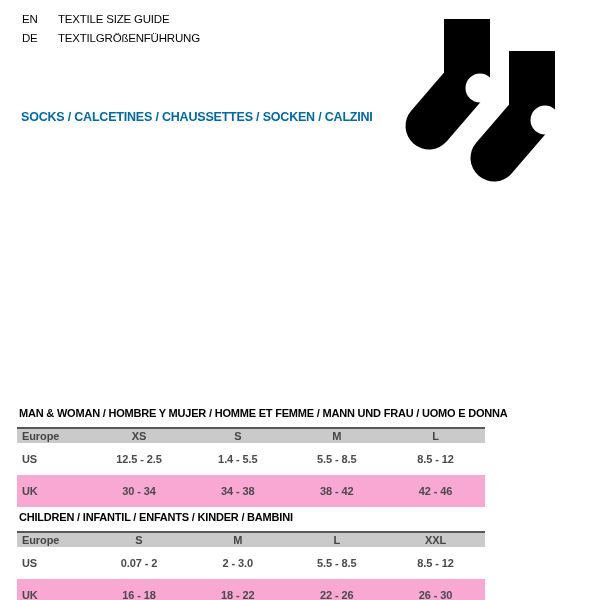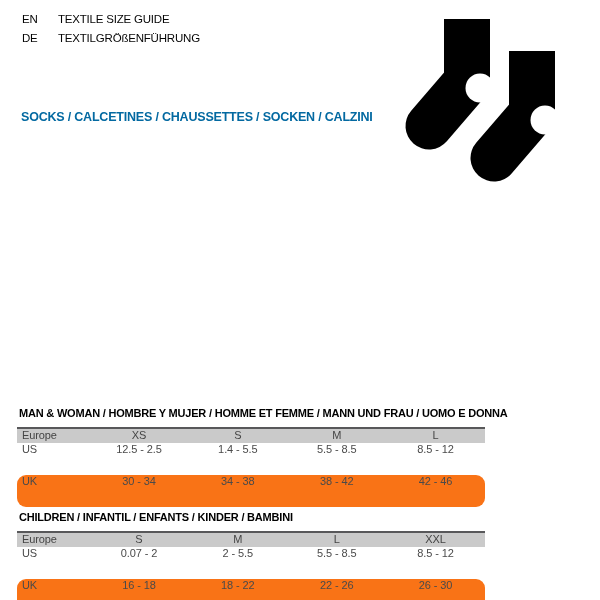--- a/index.html
+++ b/index.html
@@ -16,24 +16,24 @@
     font-weight:bold;font-size:12.5px;letter-spacing:-0.2px;color:#0369a1;}
   
   .socks-svg{position:absolute;left:392px;top:8px;}
   
   .size-table{position:absolute;left:17px;width:468px;}
   .size-table.adult{top:407px;}
   .size-table.children{top:511px;}
   .size-table .title{font-size:11px;line-height:13px;height:13px;
     font-weight:bold;letter-spacing:-0.2px;color:#000;margin:0 0 7px 2px;
     white-space:nowrap;}
-  .trow{display:flex;align-items:flex-start;font-size:11px;letter-spacing:-0.1px;}
+  .trow{display:flex;align-items:center;font-size:11px;letter-spacing:-0.1px;font-weight:bold;}
   .thead{background:#cacaca;border-top:2px solid #58585a;height:14px;color:#454545;}
   .tdata{height:32px;color:#4a4a4a;background:#ffffff;}
-  .tdata.alt{background:#f97316;border-radius:9px;}
+  .tdata.alt{background:#f9a8d4;}
   .cell-label{flex:0 0 15.5%;padding-left:5px;box-sizing:border-box;text-align:left;}
   .cell{flex:1;text-align:center;}
 </style>
 </head>
 <body>
 
 <div class="lang-block">
   <div class="lang-row">
     <span class="lang-code">EN</span>
     <span class="lang-label">TEXTILE SIZE GUIDE</span>
@@ -85,21 +85,21 @@
   <div class="trow thead">
     <span class="cell-label">Europe</span>
     <span class="cell">S</span>
     <span class="cell">M</span>
     <span class="cell">L</span>
     <span class="cell">XXL</span>
   </div>
   <div class="trow tdata">
     <span class="cell-label">US</span>
     <span class="cell">0.07 - 2</span>
-    <span class="cell">2 - 5.5</span>
+    <span class="cell">2 - 3.0</span>
     <span class="cell">5.5 - 8.5</span>
     <span class="cell">8.5 - 12</span>
   </div>
   <div class="trow tdata alt">
     <span class="cell-label">UK</span>
     <span class="cell">16 - 18</span>
     <span class="cell">18 - 22</span>
     <span class="cell">22 - 26</span>
     <span class="cell">26 - 30</span>
   </div>

